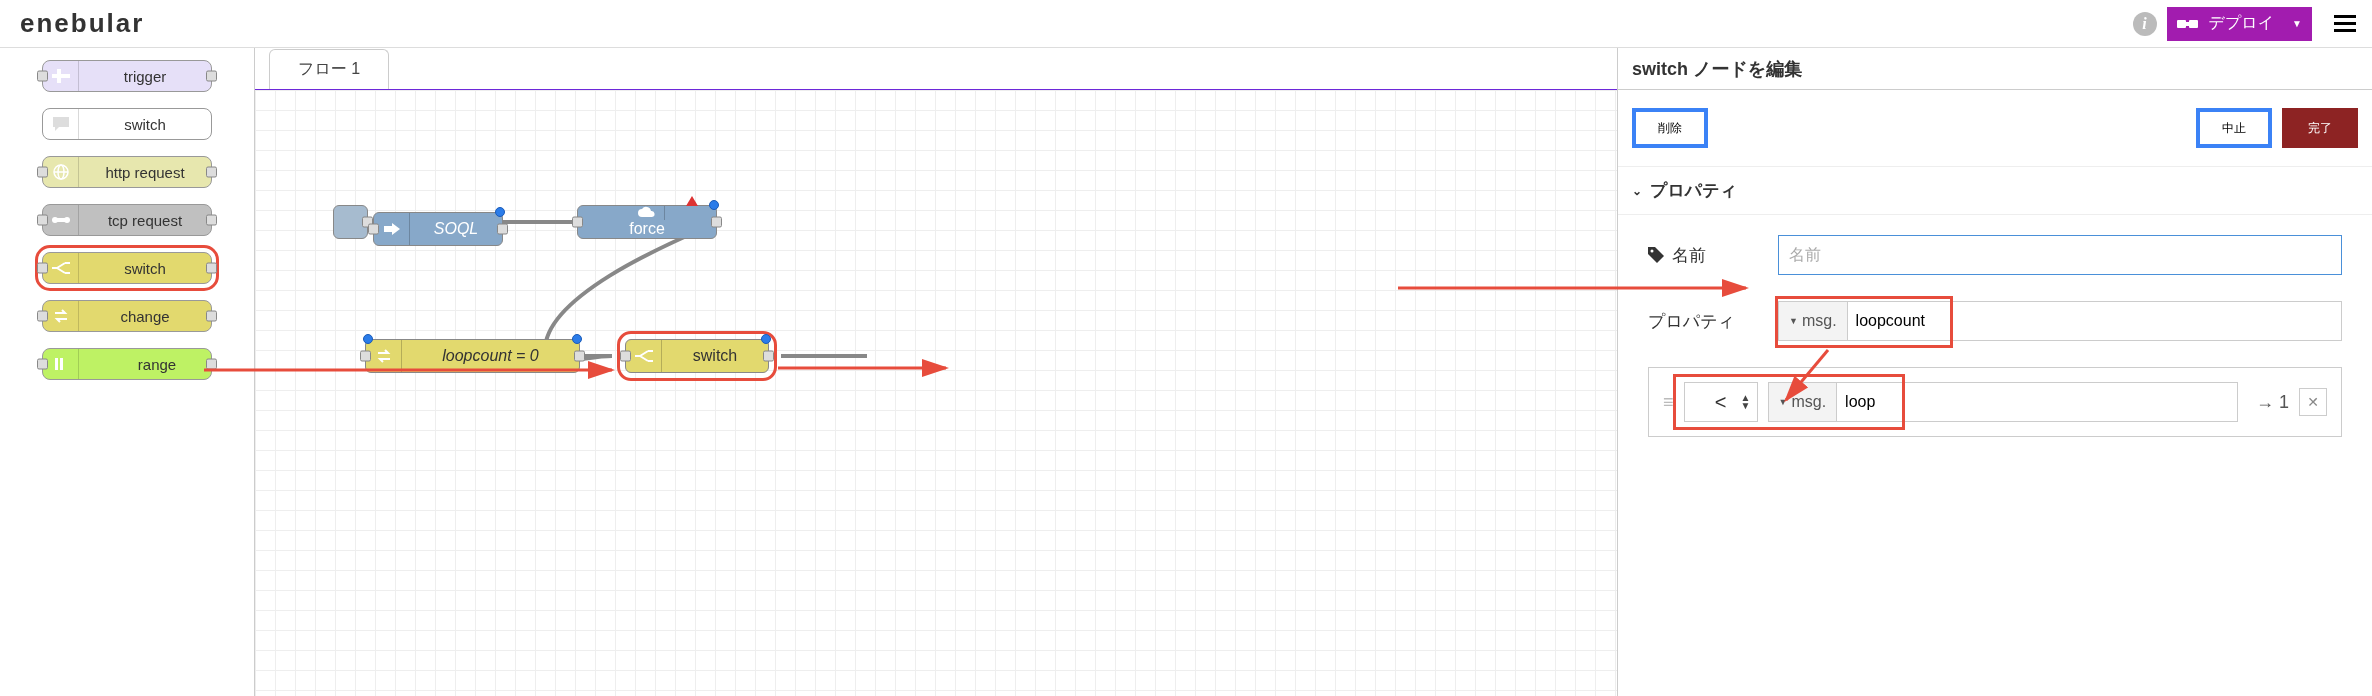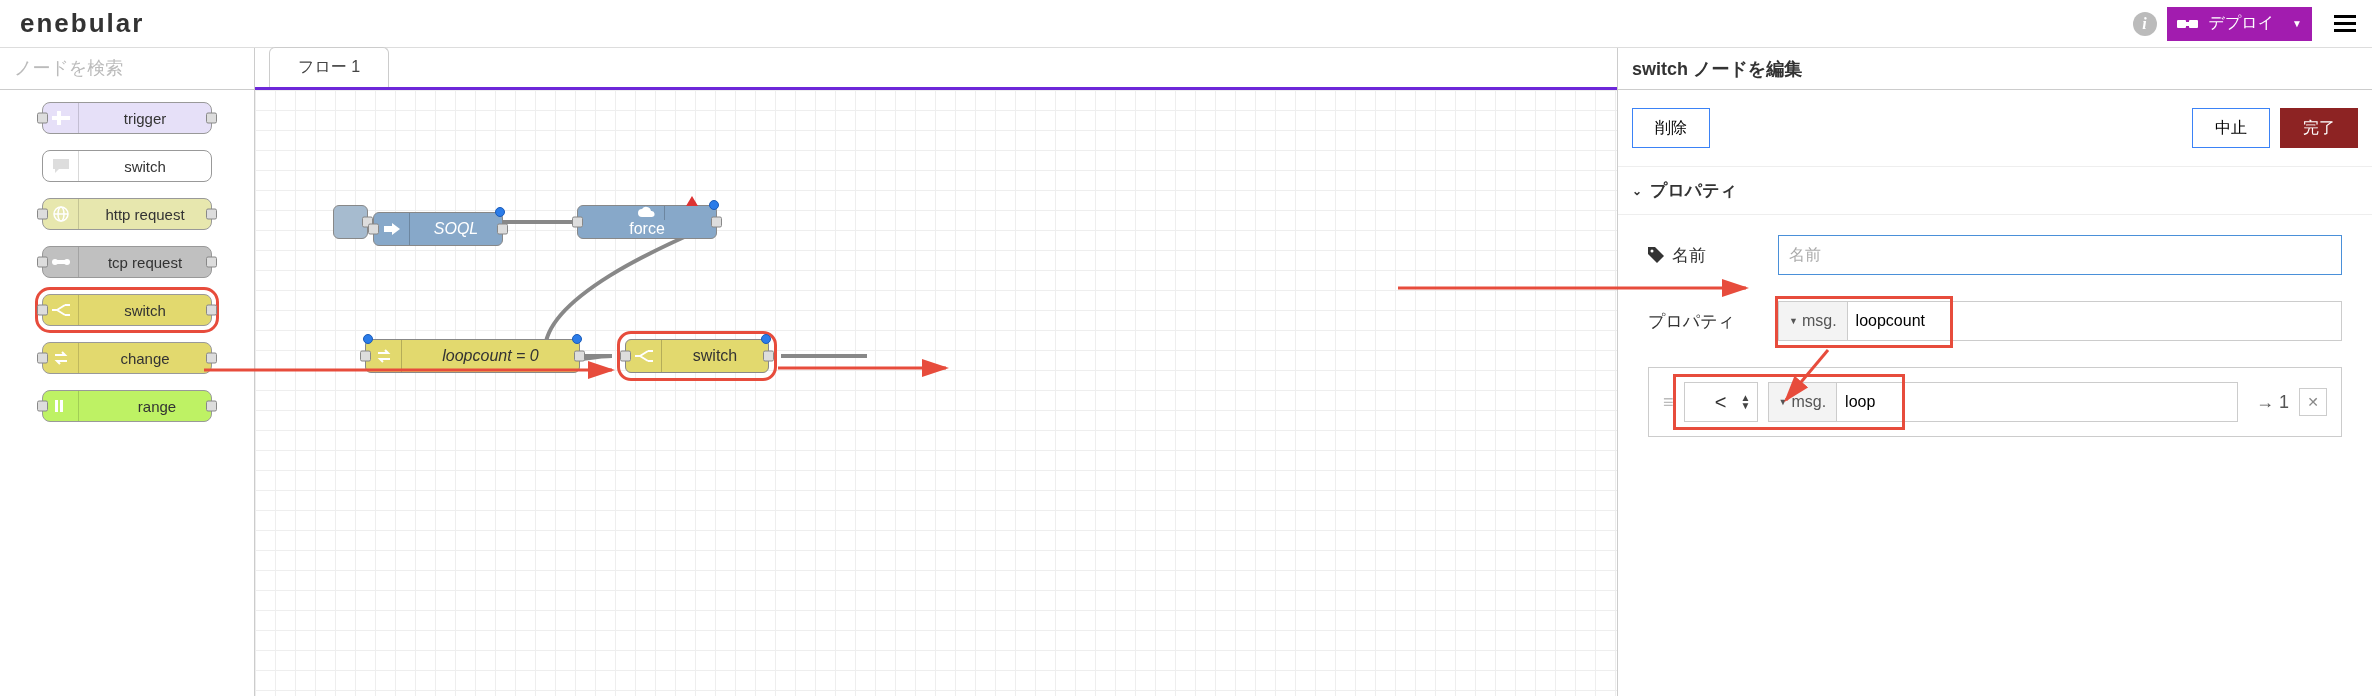--- a/index.html
+++ b/index.html
@@ -34,21 +34,21 @@
 
 .n-trigger { background: #e6e0f8; }
 .n-comment { background: #fff; }
 .n-http { background: #e7e7ae; }
 .n-tcp { background: #c0c0c0; }
 .n-switch { background: #e2d96e; }
 .n-change { background: #e2d96e; }
 .n-range { background: #bef264; gap: 24px; }
 
 .canvas-area { flex: 1; position: relative; background: #fff; }
-.tab-bar { height: 42px; border-bottom: 3px solid #6d28d9; display: flex; align-items: flex-end; padding-left: 14px; }
+.tab-bar { height: 42px; border-bottom: 1px solid #6d28d9; display: flex; align-items: flex-end; padding-left: 14px; }
 .tab { border: 1px solid #ccc; border-bottom: none; border-radius: 6px 6px 0 0; padding: 9px 28px; background: #fff; font-size: 16px; color: #444; }
 .canvas { position: absolute; top: 42px; left: 0; right: 0; bottom: 0; background-image: linear-gradient(#eee 1px, transparent 1px), linear-gradient(90deg, #eee 1px, transparent 1px); background-size: 20px 20px; }
 
 .flow-node { position: absolute; height: 34px; border-radius: 6px; border: 1px solid #888; display: flex; align-items: center; }
 .flow-node .icon-box { width: 36px; height: 100%; border-right: 1px solid rgba(0,0,0,0.2); display: flex; align-items: center; justify-content: center; border-radius: 5px 0 0 5px; }
 .flow-node .label { flex: 1; text-align: center; font-size: 16px; padding: 0 14px; white-space: nowrap; }
 .n-soql { background: #87a8c9; color: #fff; }
 .n-force { background: #87a8c9; color: #fff; }
 .n-loop { background: #e2d96e; }
 .n-sw { background: #e2d96e; }
@@ -56,21 +56,21 @@
 
 .dot-blue { width: 10px; height: 10px; border-radius: 50%; background: #2b7ce9; border: 1px solid #1a5bb8; position: absolute; top: -6px; }
 .tri-red { width: 0; height: 0; border-left: 6px solid transparent; border-right: 6px solid transparent; border-bottom: 10px solid #d33; position: absolute; top: -10px; }
 
 .wire { position: absolute; pointer-events: none; }
 
 .edit-panel { width: 755px; border-left: 1px solid #ccc; display: flex; flex-direction: column; }
 .edit-header { display: flex; align-items: center; height: 42px; border-bottom: 1px solid #ccc; padding: 0 14px; }
 .edit-title { font-size: 18px; font-weight: 600; }
 .edit-toolbar { display: flex; padding: 18px 14px; gap: 10px; border-bottom: 1px solid #eee; }
-.edit-toolbar button { height: 40px; padding: 0 22px; font-size: 16px; border: 1px solid #3b82f6; background: #fff; cursor: pointer; }
+.edit-toolbar button { height: 40px; padding: 0 22px; font-size: 12px; border: 4px solid #3b82f6; background: #fff; cursor: pointer; }
 .edit-toolbar .done { background: #8d2323; color: #fff; border-color: #8d2323; }
 .edit-toolbar .spacer { flex: 1; }
 .section-head { padding: 12px 14px; font-size: 17px; font-weight: 600; display: flex; align-items: center; border-bottom: 1px solid #eee; }
 .section-head .caret { margin-right: 8px; font-size: 12px; }
 
 .form-area { padding: 20px 30px; }
 .form-row { display: flex; align-items: center; margin-bottom: 26px; }
 .form-label { width: 130px; font-size: 17px; display: flex; align-items: center; gap: 8px; }
 .form-input { flex: 1; height: 40px; border: 1px solid #4a90d9; padding: 0 10px; font-size: 16px; outline: none; }
 .form-input::placeholder { color: #aaa; }
@@ -113,27 +113,20 @@
   <div class="burger">
       <div></div>
       <div></div>
       <div></div>
     </div>
 </div>
 
 <div class="main">
 
   <div class="sidebar">
-    <div class="search-bar">
-      <svg width="16" height="16" viewBox="0 0 16 16" fill="none" stroke="#aaa" stroke-width="2">
-          <circle cx="7" cy="7" r="5"></circle>
-          <line x1="11" y1="11" x2="15" y2="15"></line>
-        </svg>
-      <input placeholder="ノードを検索" style="">
-    </div>
     <div class="palette">
       <div class="palette-node n-trigger">
         <div class="icon-box">
             <svg width="18" height="14" fill="#fff">
               <rect x="0" y="5" width="5" height="4"></rect>
               <rect x="5" y="0" width="4" height="14"></rect>
               <rect x="9" y="5" width="9" height="4"></rect>
             </svg>
           </div>
         <span class="label">trigger</span>

